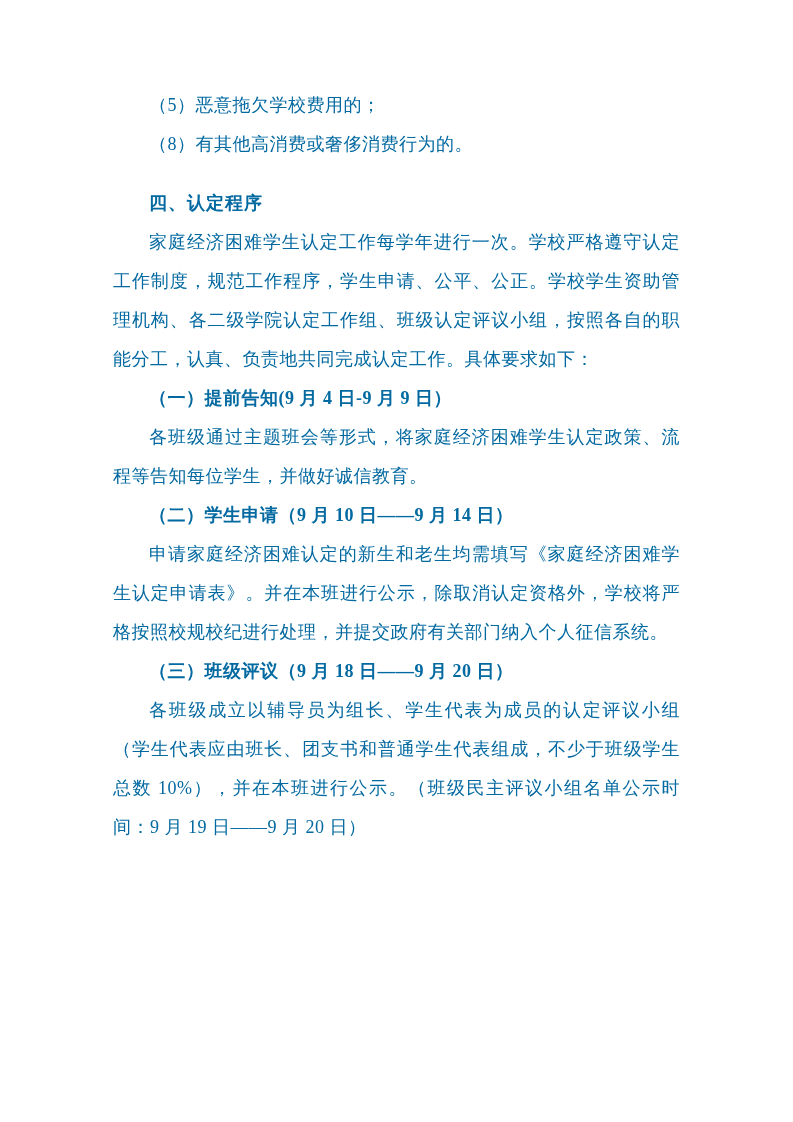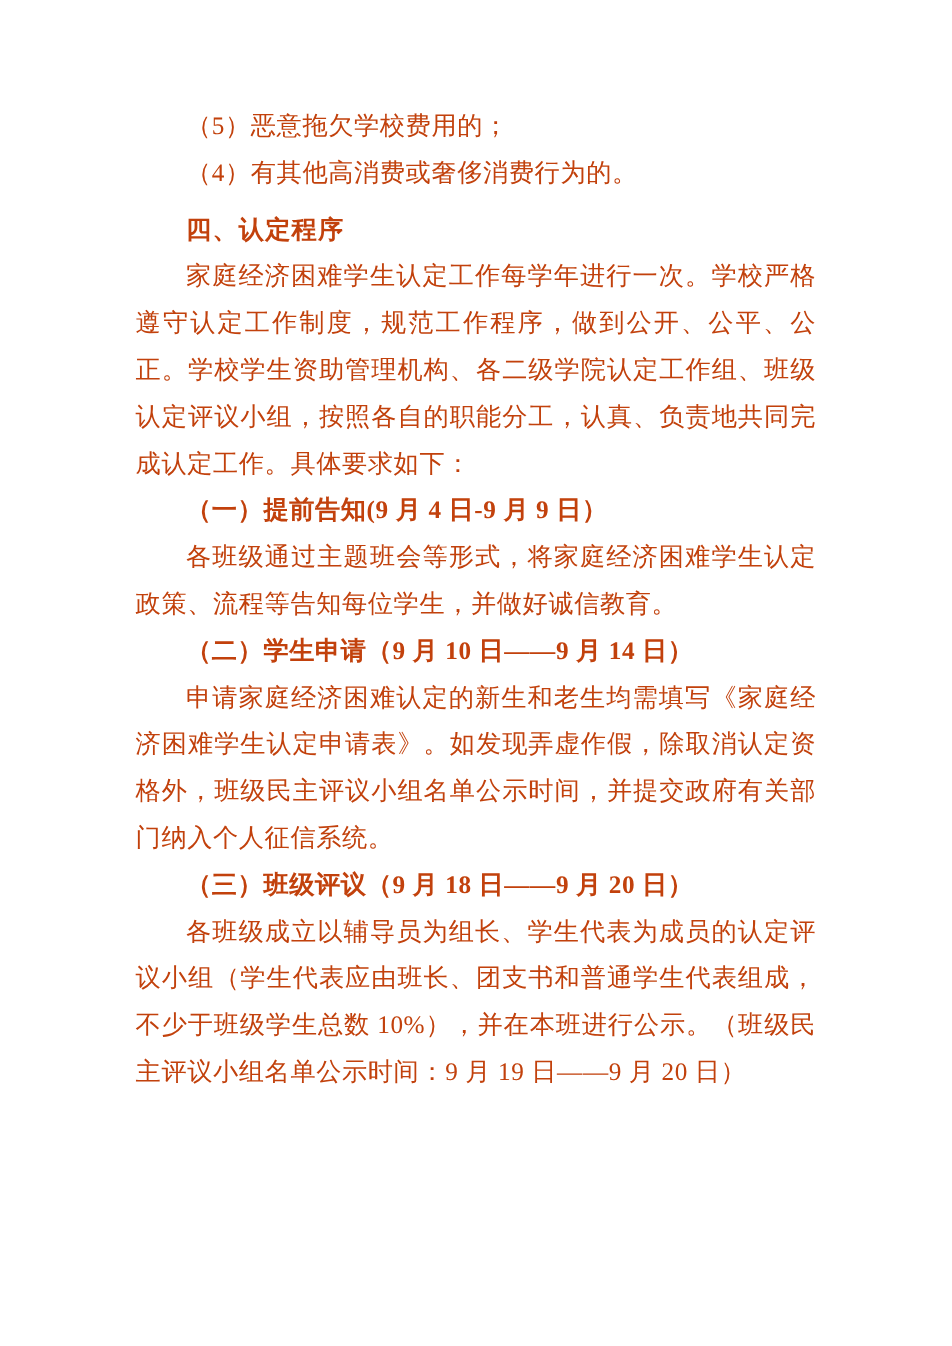--- a/index.html
+++ b/index.html
@@ -11,49 +11,49 @@
     width: 793px;
     height: 1122px;
     overflow: hidden;
   }
   .page {
     box-sizing: border-box;
     width: 793px;
     height: 1122px;
     padding: 86px 113px 0 113px;
     background: #ffffff;
-    color: #c2410c;
+    color: #0369a1;
     font-family: "Liberation Serif", "DejaVu Serif", serif;
-    font-size: 21px;
+    font-size: 18px;
     line-height: 39px;
   }
   .para {
     margin: 0;
     text-indent: 2em;
     text-align: justify;
     text-justify: inter-ideograph;
     letter-spacing: 0.5px;
   }
   .heading-1 {
     font-family: "Liberation Sans", "DejaVu Sans", sans-serif;
     font-weight: bold;
-    margin-top: 8px;
+    margin-top: 20px;
     letter-spacing: 1px;
   }
   .heading-2 {
     font-weight: bold;
   }
 </style>
 </head>
 <body>
 
 <div class="page">
   <p class="para">（5）恶意拖欠学校费用的；</p>
-  <p class="para">（4）有其他高消费或奢侈消费行为的。</p>
+  <p class="para">（8）有其他高消费或奢侈消费行为的。</p>
   <p class="para heading-1">四、认定程序</p>
-  <p class="para">家庭经济困难学生认定工作每学年进行一次。学校严格遵守认定工作制度，规范工作程序，做到公开、公平、公正。学校学生资助管理机构、各二级学院认定工作组、班级认定评议小组，按照各自的职能分工，认真、负责地共同完成认定工作。具体要求如下：</p>
+  <p class="para">家庭经济困难学生认定工作每学年进行一次。学校严格遵守认定工作制度，规范工作程序，学生申请、公平、公正。学校学生资助管理机构、各二级学院认定工作组、班级认定评议小组，按照各自的职能分工，认真、负责地共同完成认定工作。具体要求如下：</p>
   <p class="para heading-2">（一）提前告知(9 月 4 日-9 月 9 日）</p>
   <p class="para">各班级通过主题班会等形式，将家庭经济困难学生认定政策、流程等告知每位学生，并做好诚信教育。</p>
   <p class="para heading-2">（二）学生申请（9 月 10 日——9 月 14 日）</p>
-  <p class="para">申请家庭经济困难认定的新生和老生均需填写《家庭经济困难学生认定申请表》。如发现弄虚作假，除取消认定资格外，班级民主评议小组名单公示时间，并提交政府有关部门纳入个人征信系统。</p>
+  <p class="para">申请家庭经济困难认定的新生和老生均需填写《家庭经济困难学生认定申请表》。并在本班进行公示，除取消认定资格外，学校将严格按照校规校纪进行处理，并提交政府有关部门纳入个人征信系统。</p>
   <p class="para heading-2">（三）班级评议（9 月 18 日——9 月 20 日）</p>
   <p class="para">各班级成立以辅导员为组长、学生代表为成员的认定评议小组（学生代表应由班长、团支书和普通学生代表组成，不少于班级学生总数 10%），并在本班进行公示。（班级民主评议小组名单公示时间：9 月 19 日——9 月 20 日）</p>
 </div>
 
 </body></html>

